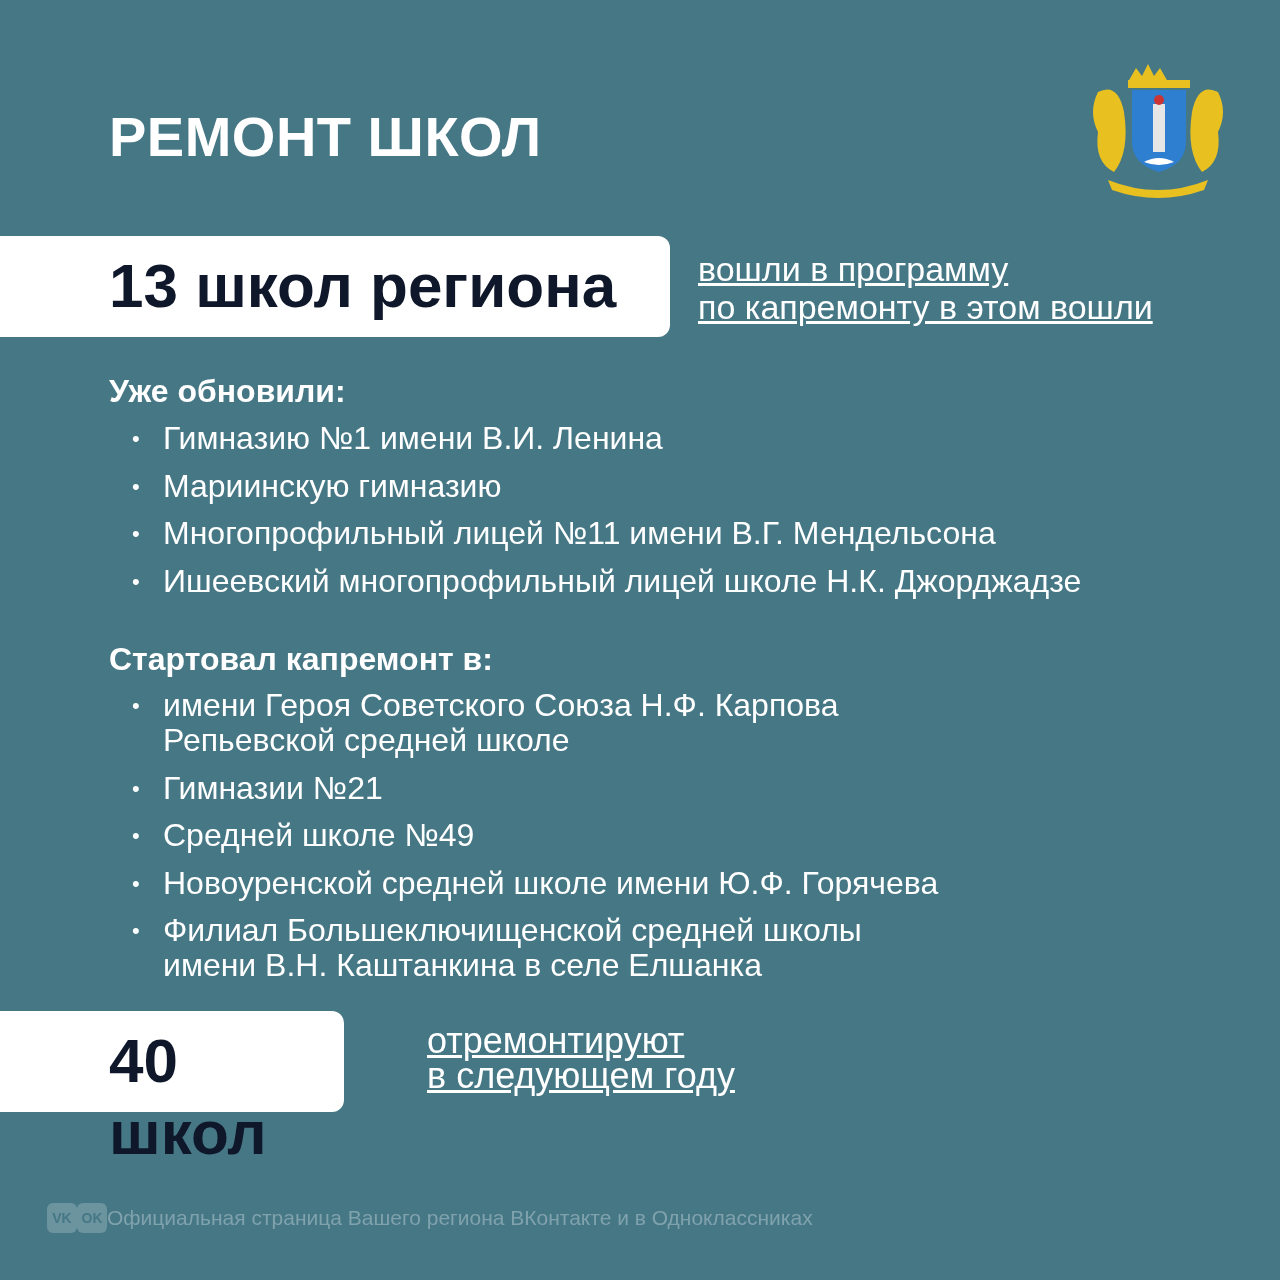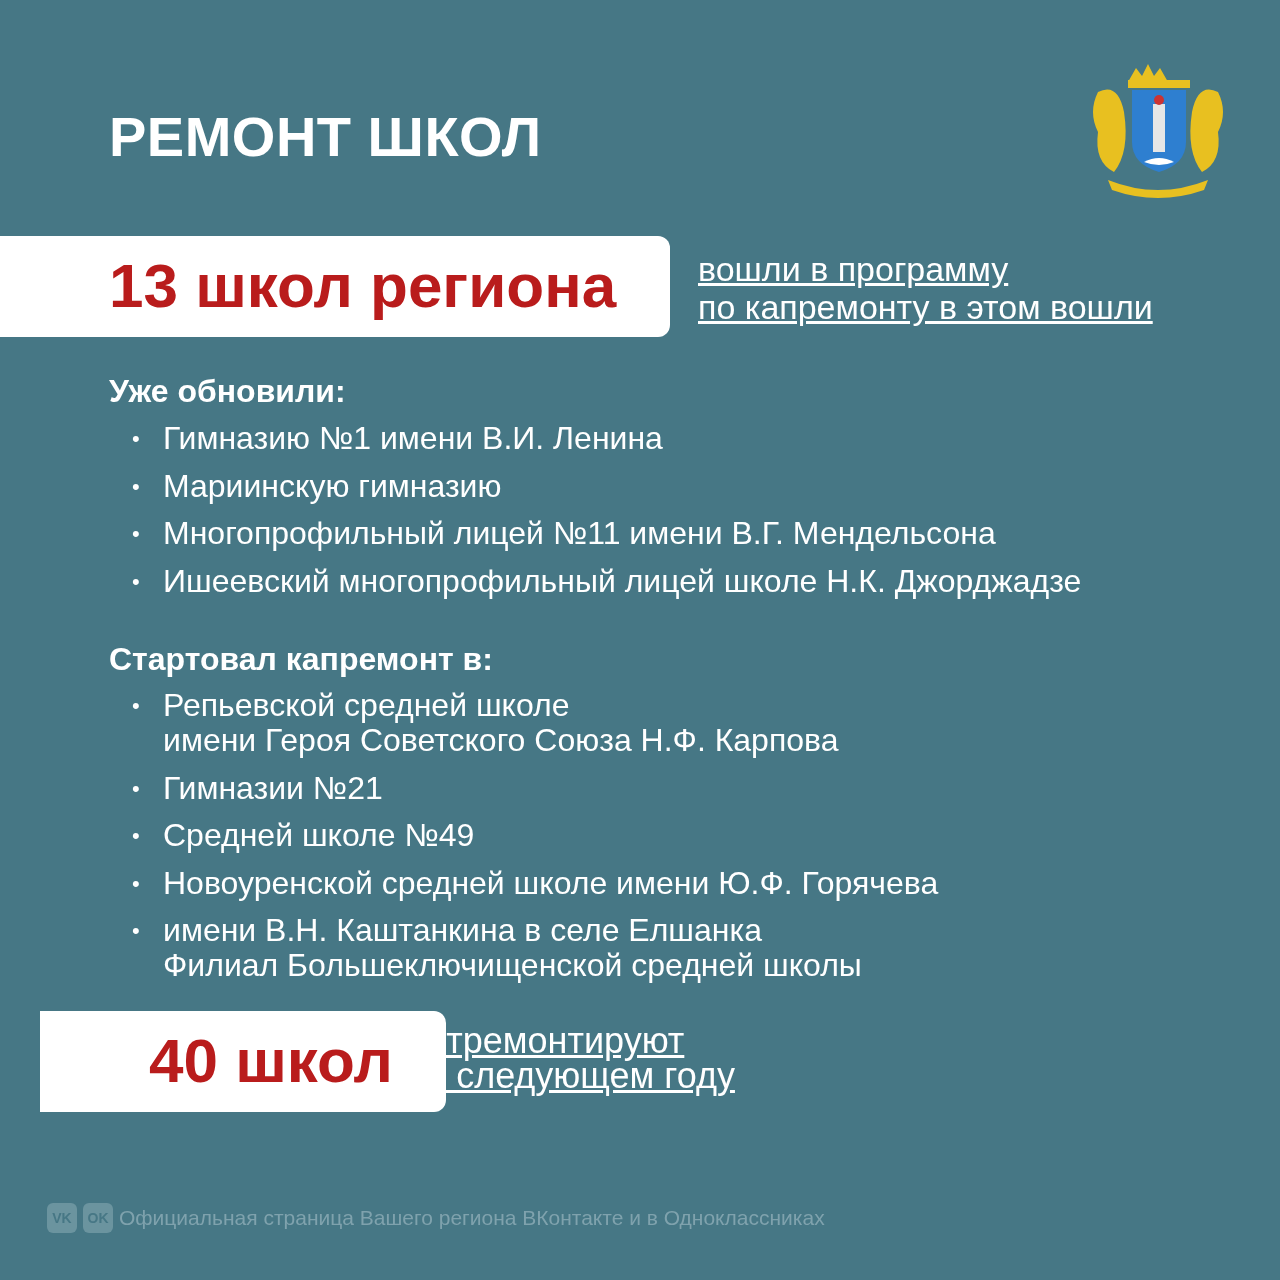--- a/index.html
+++ b/index.html
@@ -1,35 +1,35 @@
 <!DOCTYPE html>
 <html><head>
 <meta charset="utf-8">
 <style>
   html, body { margin:0; padding:0; }
   body { width:1280px; height:1280px; background:#467785; position:relative; overflow:hidden; font-family:"Liberation Sans", sans-serif; color:#fff; }
   .title { position:absolute; left:109px; top:106px; font-size:56px; font-weight:700; letter-spacing:0.5px; line-height:62px; }
   .emblem { position:absolute; left:1078px; top:52px; width:160px; height:152px; }
-  .pill { position:absolute; left:0; background:#fff; border-radius:0 12px 12px 0; color:#b91c1c; font-weight:700; box-sizing:border-box; }
+  .pill { position:absolute; left:0; background:#fff; border-radius:0 12px 12px 0; color:#0f172a; font-weight:700; box-sizing:border-box; }
   .pill1 { top:236px; width:670px; height:101px; }
   .pill1 .num { position:absolute; left:109px; top:14px; font-size:62px; line-height:72px; }
-  .pill2 { top:1011px; width:406px; height:101px;margin-left:40px; }
+  .pill2 { top:1011px; width:344px; height:101px; }
   .pill2 .num { position:absolute; left:109px; top:14px; font-size:62px; line-height:72px; }
   .side { position:absolute; font-size:34px; line-height:38px; font-weight:300; color:#fff;text-decoration:underline; }
   .side1 { left:698px; top:250px; }
   .side2 { left:427px; top:1023px; font-size:36px; line-height:35px; }
   .section-title { position:absolute; left:109px; font-size:32px; font-weight:700; line-height:36px; }
   .st1 { top:373px; }
   .st2 { top:641px; }
   ul.list { position:absolute; left:130px; margin:0; padding:0; list-style:none; }
   ul.list li { position:relative; padding-left:33px; font-size:32px; line-height:35px; margin-bottom:12.5px; font-weight:300; }
   ul.list li .bullet { position:absolute; left:2px; top:0; font-size:22px; }
   .l1 { top:421px; }
   .l2 { top:688px; }
-  .footer { position:absolute; left:47px; top:1203px; display:flex; align-items:center; gap:6px; color:#7fa2ad; font-size:21px; }
+  .footer { position:absolute; left:47px; top:1203px; display:flex; align-items:center; color:#7fa2ad; font-size:21px; }
   .soc { width:30px; height:30px; border-radius:6px; background:#6b949f; color:#467785; display:flex; align-items:center; justify-content:center; font-size:14px; font-weight:700; }
 </style>
 </head>
 <body>
 
 <div class="title">РЕМОНТ ШКОЛ</div>
 
 <svg class="emblem" viewBox="0 0 160 152">
   <path d="M50 30 l8 -14 l6 8 l6 -12 l6 12 l6 -8 l8 14 z" fill="#e8c020"></path>
   <rect x="50" y="28" width="62" height="8" fill="#e8c020"></rect>
@@ -55,39 +55,39 @@
   <li><span class="bullet">•</span><span>Гимназию №1 имени В.И. Ленина</span></li>
   <li><span class="bullet">•</span><span>Мариинскую гимназию</span></li>
   <li><span class="bullet">•</span><span>Многопрофильный лицей №11 имени В.Г. Мендельсона</span></li>
   <li><span class="bullet">•</span><span>Ишеевский многопрофильный лицей школе Н.К. Джорджадзе</span></li>
 </ul>
 
 <div class="section-title st2">Стартовал капремонт в:</div>
 <ul class="list l2">
   <li>
       <span class="bullet">•</span>
+      <div>имени Героя Советского Союза Н.Ф. Карпова</div>
       <div>Репьевской средней школе</div>
-      <div>имени Героя Советского Союза Н.Ф. Карпова</div>
     </li>
   <li>
       <span class="bullet">•</span>
       <div>Гимназии №21</div>
     </li>
   <li>
       <span class="bullet">•</span>
       <div>Средней школе №49</div>
     </li>
   <li>
       <span class="bullet">•</span>
       <div>Новоуренской средней школе имени Ю.Ф. Горячева</div>
     </li>
   <li>
       <span class="bullet">•</span>
+      <div>Филиал Большеключищенской средней школы</div>
       <div>имени В.Н. Каштанкина в селе Елшанка</div>
-      <div>Филиал Большеключищенской средней школы</div>
     </li>
 </ul>
 
 <div class="pill pill2">
   <div class="num">40 школ</div>
 </div>
 <div class="side side2">
   <div>отремонтируют</div>
   <div>в следующем году</div>
 </div>

